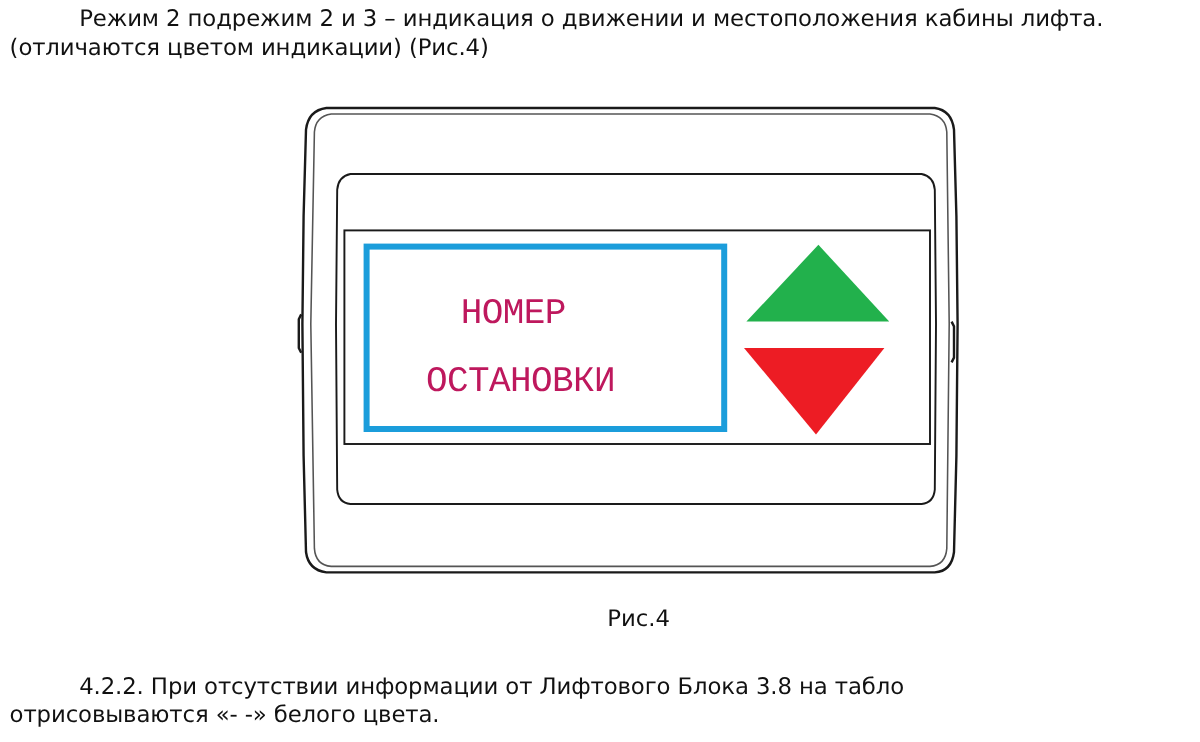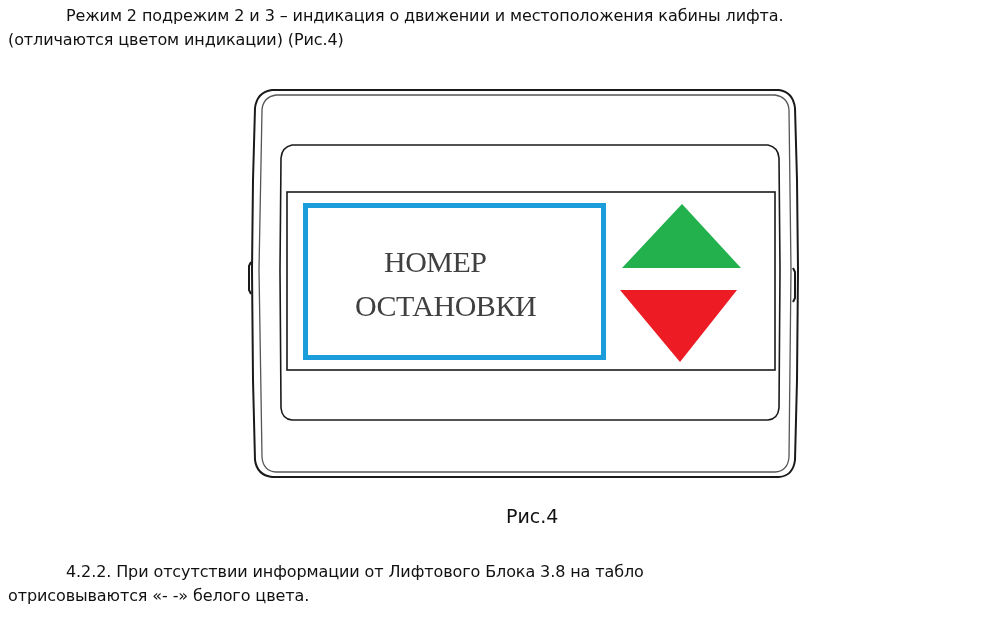--- a/index.html
+++ b/index.html
@@ -10,21 +10,21 @@
     body {
       width: 1000px;
       height: 618px;
       position: relative;
       overflow: hidden;
       font-family: "DejaVu Sans", sans-serif;
       color: #111111;
     }
     .para {
       position: absolute;
-      font-size: 16px;
+      font-size: 19px;
       line-height: 24px;
       white-space: nowrap;
       letter-spacing: -0.1px;
     }
     #intro-line1 { left: 66px; top: 4px; }
     #intro-line2 { left: 8px; top: 28px; text-align: center; }
     #caption {
       position: absolute;
       left: 506px;
       top: 504px;
@@ -36,29 +36,29 @@
 
     #figure {
       position: absolute;
       left: 0;
       top: 0;
       width: 1000px;
       height: 618px;
     }
     .display-label {
       position: absolute;
-      font-family: Liberation Serif, serif;
+      font-family: Liberation Mono, monospace;
       font-size: 30px;
       line-height: 36px;
-      color: #404040;
+      color: #be185d;
       letter-spacing: -0.5px;
       white-space: nowrap;
     }
     #label-line1 { left: 384px; top: 244px; }
-    #label-line2 { left: 355px; top: 288px; }
+    #label-line2 { left: 355px; top: 301px; }
   </style>
 </head>
 <body>
 
 <div id="intro-line1" class="para">Режим 2 подрежим 2 и 3 – индикация о движении и местоположения кабины лифта.</div>
 <div id="intro-line2" class="para">(отличаются цветом индикации) (Рис.4)</div>
 
 <svg id="figure" viewBox="0 0 1000 618" xmlns="http://www.w3.org/2000/svg">
 
   <g fill="none" stroke="#1a1a1a">

